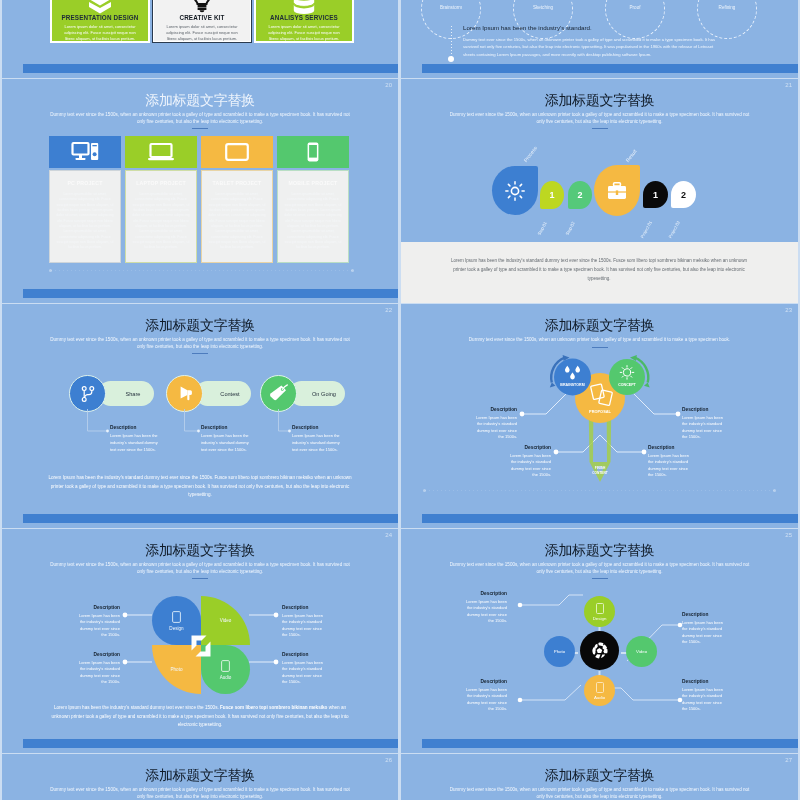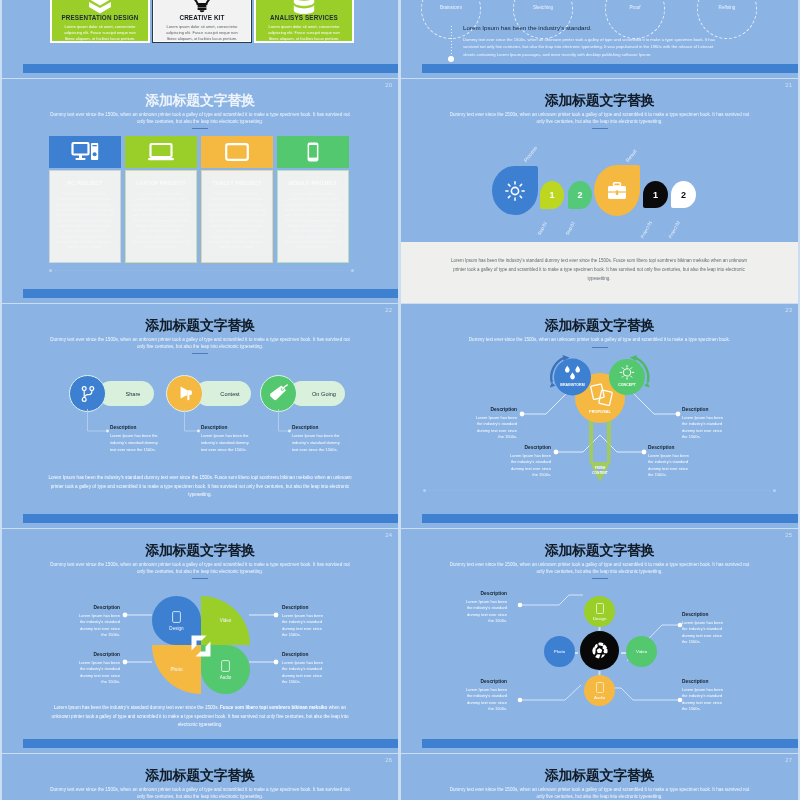--- a/index.html
+++ b/index.html
@@ -8,21 +8,21 @@
        -webkit-font-smoothing:antialiased;}
   #deck{position:absolute;left:0;top:0;width:800px;height:800px;}
 
   .slide{position:absolute;overflow:hidden;background:#8bb3e3;}
   .col-l{left:2px;width:396px;}
   .col-r{left:401px;width:397px;}
 
   .pagenum{position:absolute;right:6px;top:3px;font-size:6px;color:#cfe0f4;}
 
   .title{position:absolute;left:0;width:100%;text-align:center;
-         font-size:14px;font-weight:bold;color:#101b28;letter-spacing:-0.3px;}
+         font-size:14px;font-weight:normal;color:#101b28;letter-spacing:-0.3px;}
   .title.white{color:#eef4fc;}
   .subtitle{position:absolute;left:50%;transform:translateX(-50%);text-align:center;
             font-size:4.55px;color:#f4f9ff;line-height:1.62;}
   .tdiv{position:absolute;left:50%;margin-left:-8px;width:16px;height:1.2px;background:#4d7cbd;}
 
   .botbar{position:absolute;height:9px;background:#4080d0;}
   .dotline{position:absolute;height:1px;
            background-image:linear-gradient(to right,rgba(255,255,255,.13) 35%,rgba(255,255,255,0) 0%);
            background-size:4px 1px;background-repeat:repeat-x;}
   .enddot{position:absolute;width:3px;height:3px;border-radius:50%;background:rgba(255,255,255,.38);}

